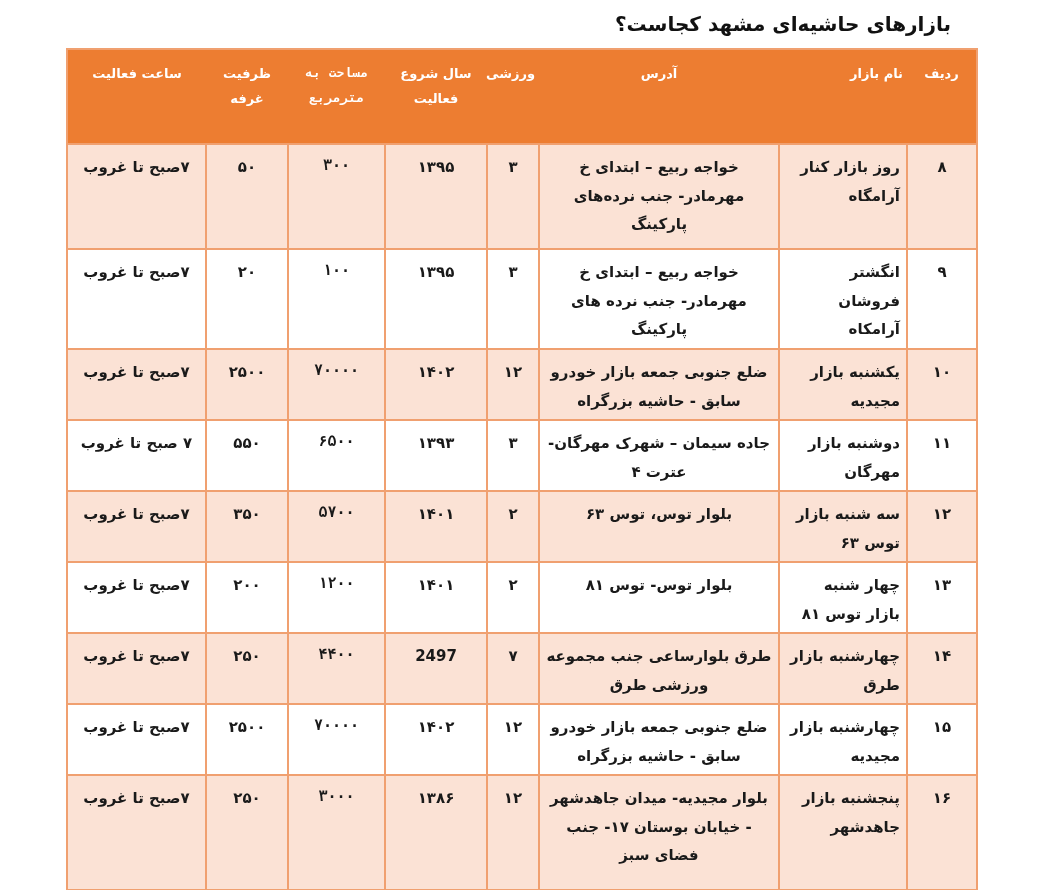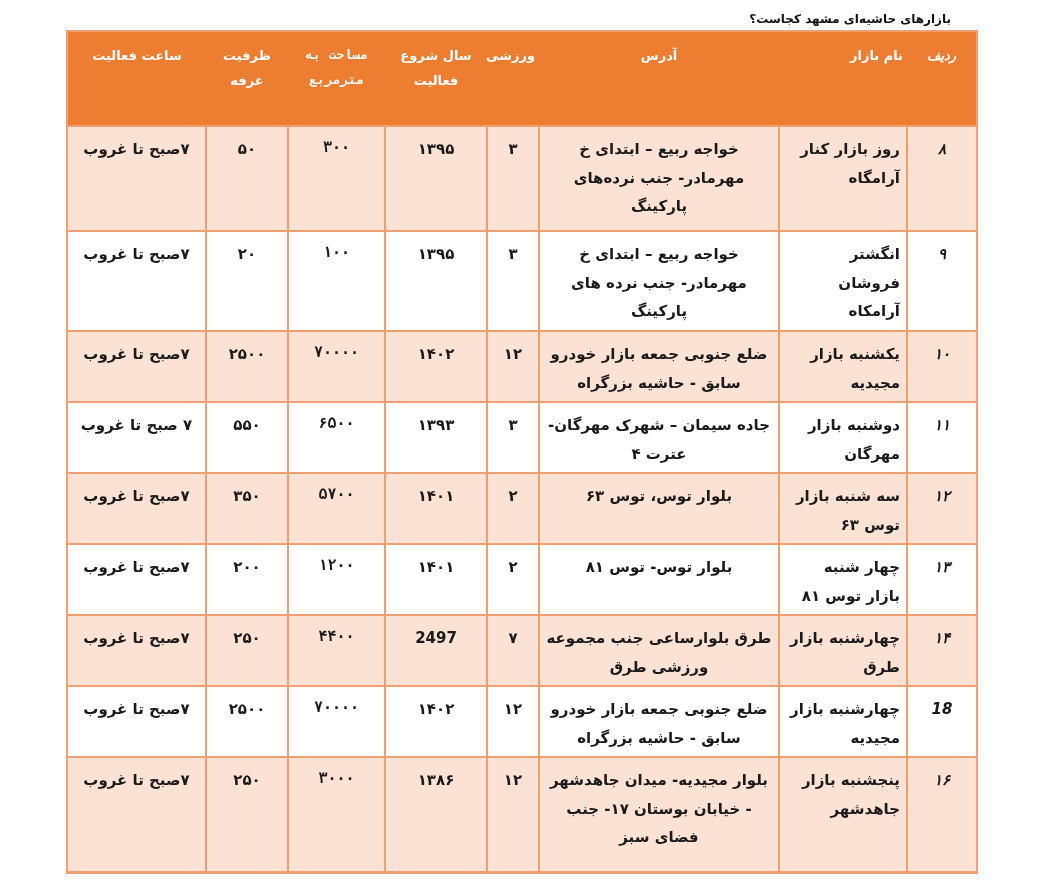--- a/index.html
+++ b/index.html
@@ -10,25 +10,25 @@
     --header-text:#FFFFFF;
   }
   html,body{margin:0;padding:0;background:#ffffff;}
   body{
     width:1044px;height:890px;overflow:hidden;
     font-family:"DejaVu Sans",sans-serif;
     color:var(--text);
   }
   .page{padding-top:12px;}
   .title{
-    width:910px;margin:0 auto 4px auto;
+    width:910px;margin:0 auto 12px auto;
     direction:rtl;text-align:right;
     padding-left:0;padding-right:26px;
     box-sizing:border-box;
-    font-size:12px;font-weight:bold;color:#111111;
+    font-size:20px;font-weight:bold;color:#111111;
   }
   table.markets{
     width:910px;margin:0 auto;
     border-collapse:collapse;table-layout:fixed;
     direction:rtl;
     border:2px solid var(--border);
     border-bottom:3px solid var(--border);
   }
   thead th{
     background:var(--header-bg);
@@ -45,21 +45,21 @@
     font-weight:bold;font-size:15px;
     padding:8px 6px 4px 6px;
     box-sizing:border-box;
     line-height:1.9;
     background:#ffffff;
     color:var(--text);
     overflow:hidden;
   }
   tbody tr.stripe td{background:var(--stripe);}
   
-  .c-radif{width:70px;font-style:italic;}
+  .c-radif{width:70px;}
   .c-name{width:128px;text-align:right;}
   .c-address{width:240px;}
   .c-district{width:52px;}
   .c-year{width:102px;}
   .c-area{width:97px;font-family:Liberation Mono, monospace;}
   .c-capacity{width:82px;}
   .c-hours{width:139px;}
 </style>
 </head>
 <body>
@@ -145,21 +145,21 @@
           <td class="c-radif">۱۴</td>
           <td class="c-name">چهارشنبه بازار طرق</td>
           <td class="c-address">طرق بلوارساعی جنب مجموعه ورزشی طرق</td>
           <td class="c-district">۷</td>
           <td class="c-year">2497</td>
           <td class="c-area">۴۴۰۰</td>
           <td class="c-capacity">۲۵۰</td>
           <td class="c-hours">۷صبح تا غروب</td>
         </tr>
         <tr style="height: 68px;">
-          <td class="c-radif">18</td>
+          <td class="c-radif">۱۵</td>
           <td class="c-name">چهارشنبه بازار مجیدیه</td>
           <td class="c-address">ضلع جنوبی جمعه بازار خودرو سابق - حاشیه بزرگراه</td>
           <td class="c-district">۱۲</td>
           <td class="c-year">۱۴۰۲</td>
           <td class="c-area">۷۰۰۰۰</td>
           <td class="c-capacity">۲۵۰۰</td>
           <td class="c-hours">۷صبح تا غروب</td>
         </tr>
         <tr class="stripe" style="height: 115px;">
           <td class="c-radif">۱۶</td>

